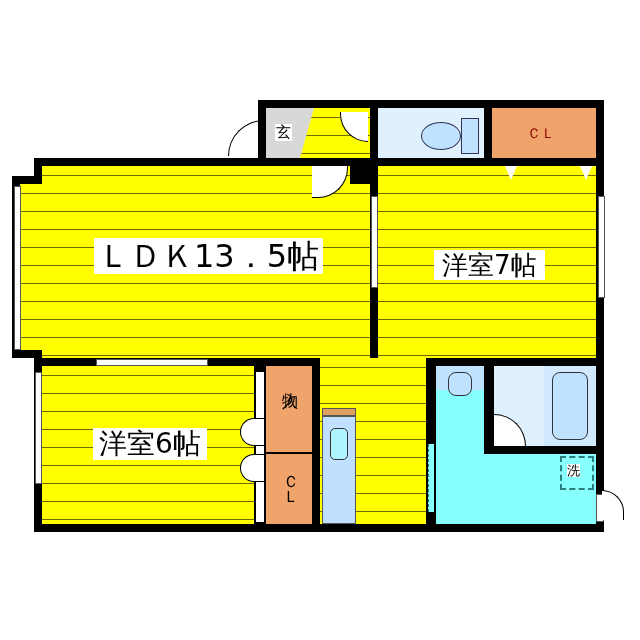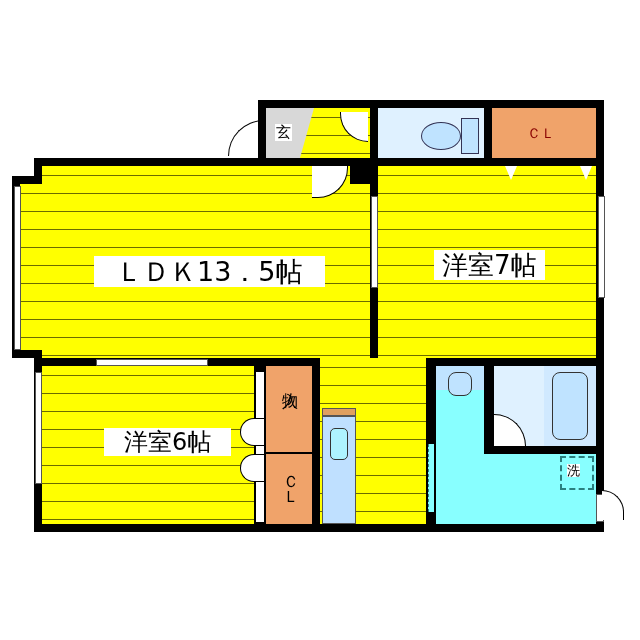--- a/index.html
+++ b/index.html
@@ -33,36 +33,36 @@
 <div class="lbl" style="left:527px;top:126px;font-size:14px;background:transparent;color:#800;">ＣＬ</div>
 
 <div class="abs" style="left:34px;top:158px;width:570px;height:374px;background:#000;"></div>
 <div class="abs" style="left:12px;top:176px;width:30px;height:182px;background:#000;"></div>
 
 <div class="abs yl" style="left:42px;top:166px;width:330px;height:192px;"></div>
 <div class="abs yl" style="left:20px;top:184px;width:22px;height:166px;"></div>
 <div class="win" style="left:14px;top:186px;width:5px;height:162px;"></div>
 <div class="abs" style="left:350px;top:158px;width:20px;height:26px;background:#000;"></div>
 <div class="abs" style="left:312px;top:166px;width:36px;height:32px;background:#fff;border-radius:0 0 30px 0;border-right:1px solid #000;border-bottom:1px solid #000;"></div>
-<div class="lbl" style="left:94px;top:256px;font-size:27px;padding:2px 22px;">ＬＤＫ13．5帖</div>
+<div class="lbl" style="left:94px;top:238px;font-size:32px;padding:2px 4px;">ＬＤＫ13．5帖</div>
 
 <div class="abs yl" style="left:378px;top:166px;width:218px;height:192px;"></div>
 <div class="abs" style="left:370px;top:166px;width:8px;height:200px;background:#000;"></div>
 <div class="win" style="left:371px;top:196px;width:5px;height:90px;"></div>
 <div class="win" style="left:598px;top:196px;width:5px;height:100px;"></div>
 <div class="abs" style="left:505px;top:166px;width:12px;height:14px;background:#fff;clip-path:polygon(0 0,100% 0,50% 100%);"></div>
 <div class="abs" style="left:580px;top:166px;width:12px;height:14px;background:#fff;clip-path:polygon(0 0,100% 0,50% 100%);"></div>
 <div class="lbl" style="left:434px;top:250px;font-size:26px;padding:2px 8px;">洋室7帖</div>
 
 <div class="abs" style="left:370px;top:358px;width:234px;height:8px;background:#000;"></div>
 
 <div class="abs yl" style="left:42px;top:366px;width:212px;height:158px;"></div>
 <div class="win" style="left:96px;top:359px;width:110px;height:5px;"></div>
 <div class="win" style="left:35px;top:372px;width:5px;height:110px;"></div>
-<div class="lbl" style="left:104px;top:428px;font-size:24px;padding:2px 20px;">洋室6帖</div>
+<div class="lbl" style="left:93px;top:428px;font-size:28px;padding:2px 6px;">洋室6帖</div>
 
 <div class="abs" style="left:254px;top:358px;width:66px;height:174px;background:#000;"></div>
 <div class="abs" style="left:256px;top:372px;width:8px;height:150px;background:#fff;"></div>
 <div class="abs cl" style="left:266px;top:366px;width:46px;height:86px;"></div>
 <div class="lbl" style="left:282px;top:380px;font-size:16px;background:transparent;writing-mode:vertical-rl;">物入</div>
 <div class="abs cl" style="left:266px;top:454px;width:46px;height:70px;"></div>
 <div class="lbl" style="left:283px;top:464px;font-size:16px;background:transparent;writing-mode:vertical-rl;">ＣＬ</div>
 <div class="abs" style="left:240px;top:418px;width:24px;height:28px;background:#fff;border-radius:30px 0 0 30px;border:1px solid #000;border-right:none;"></div>
 <div class="abs" style="left:240px;top:454px;width:24px;height:28px;background:#fff;border-radius:30px 0 0 30px;border:1px solid #000;border-right:none;"></div>
 

